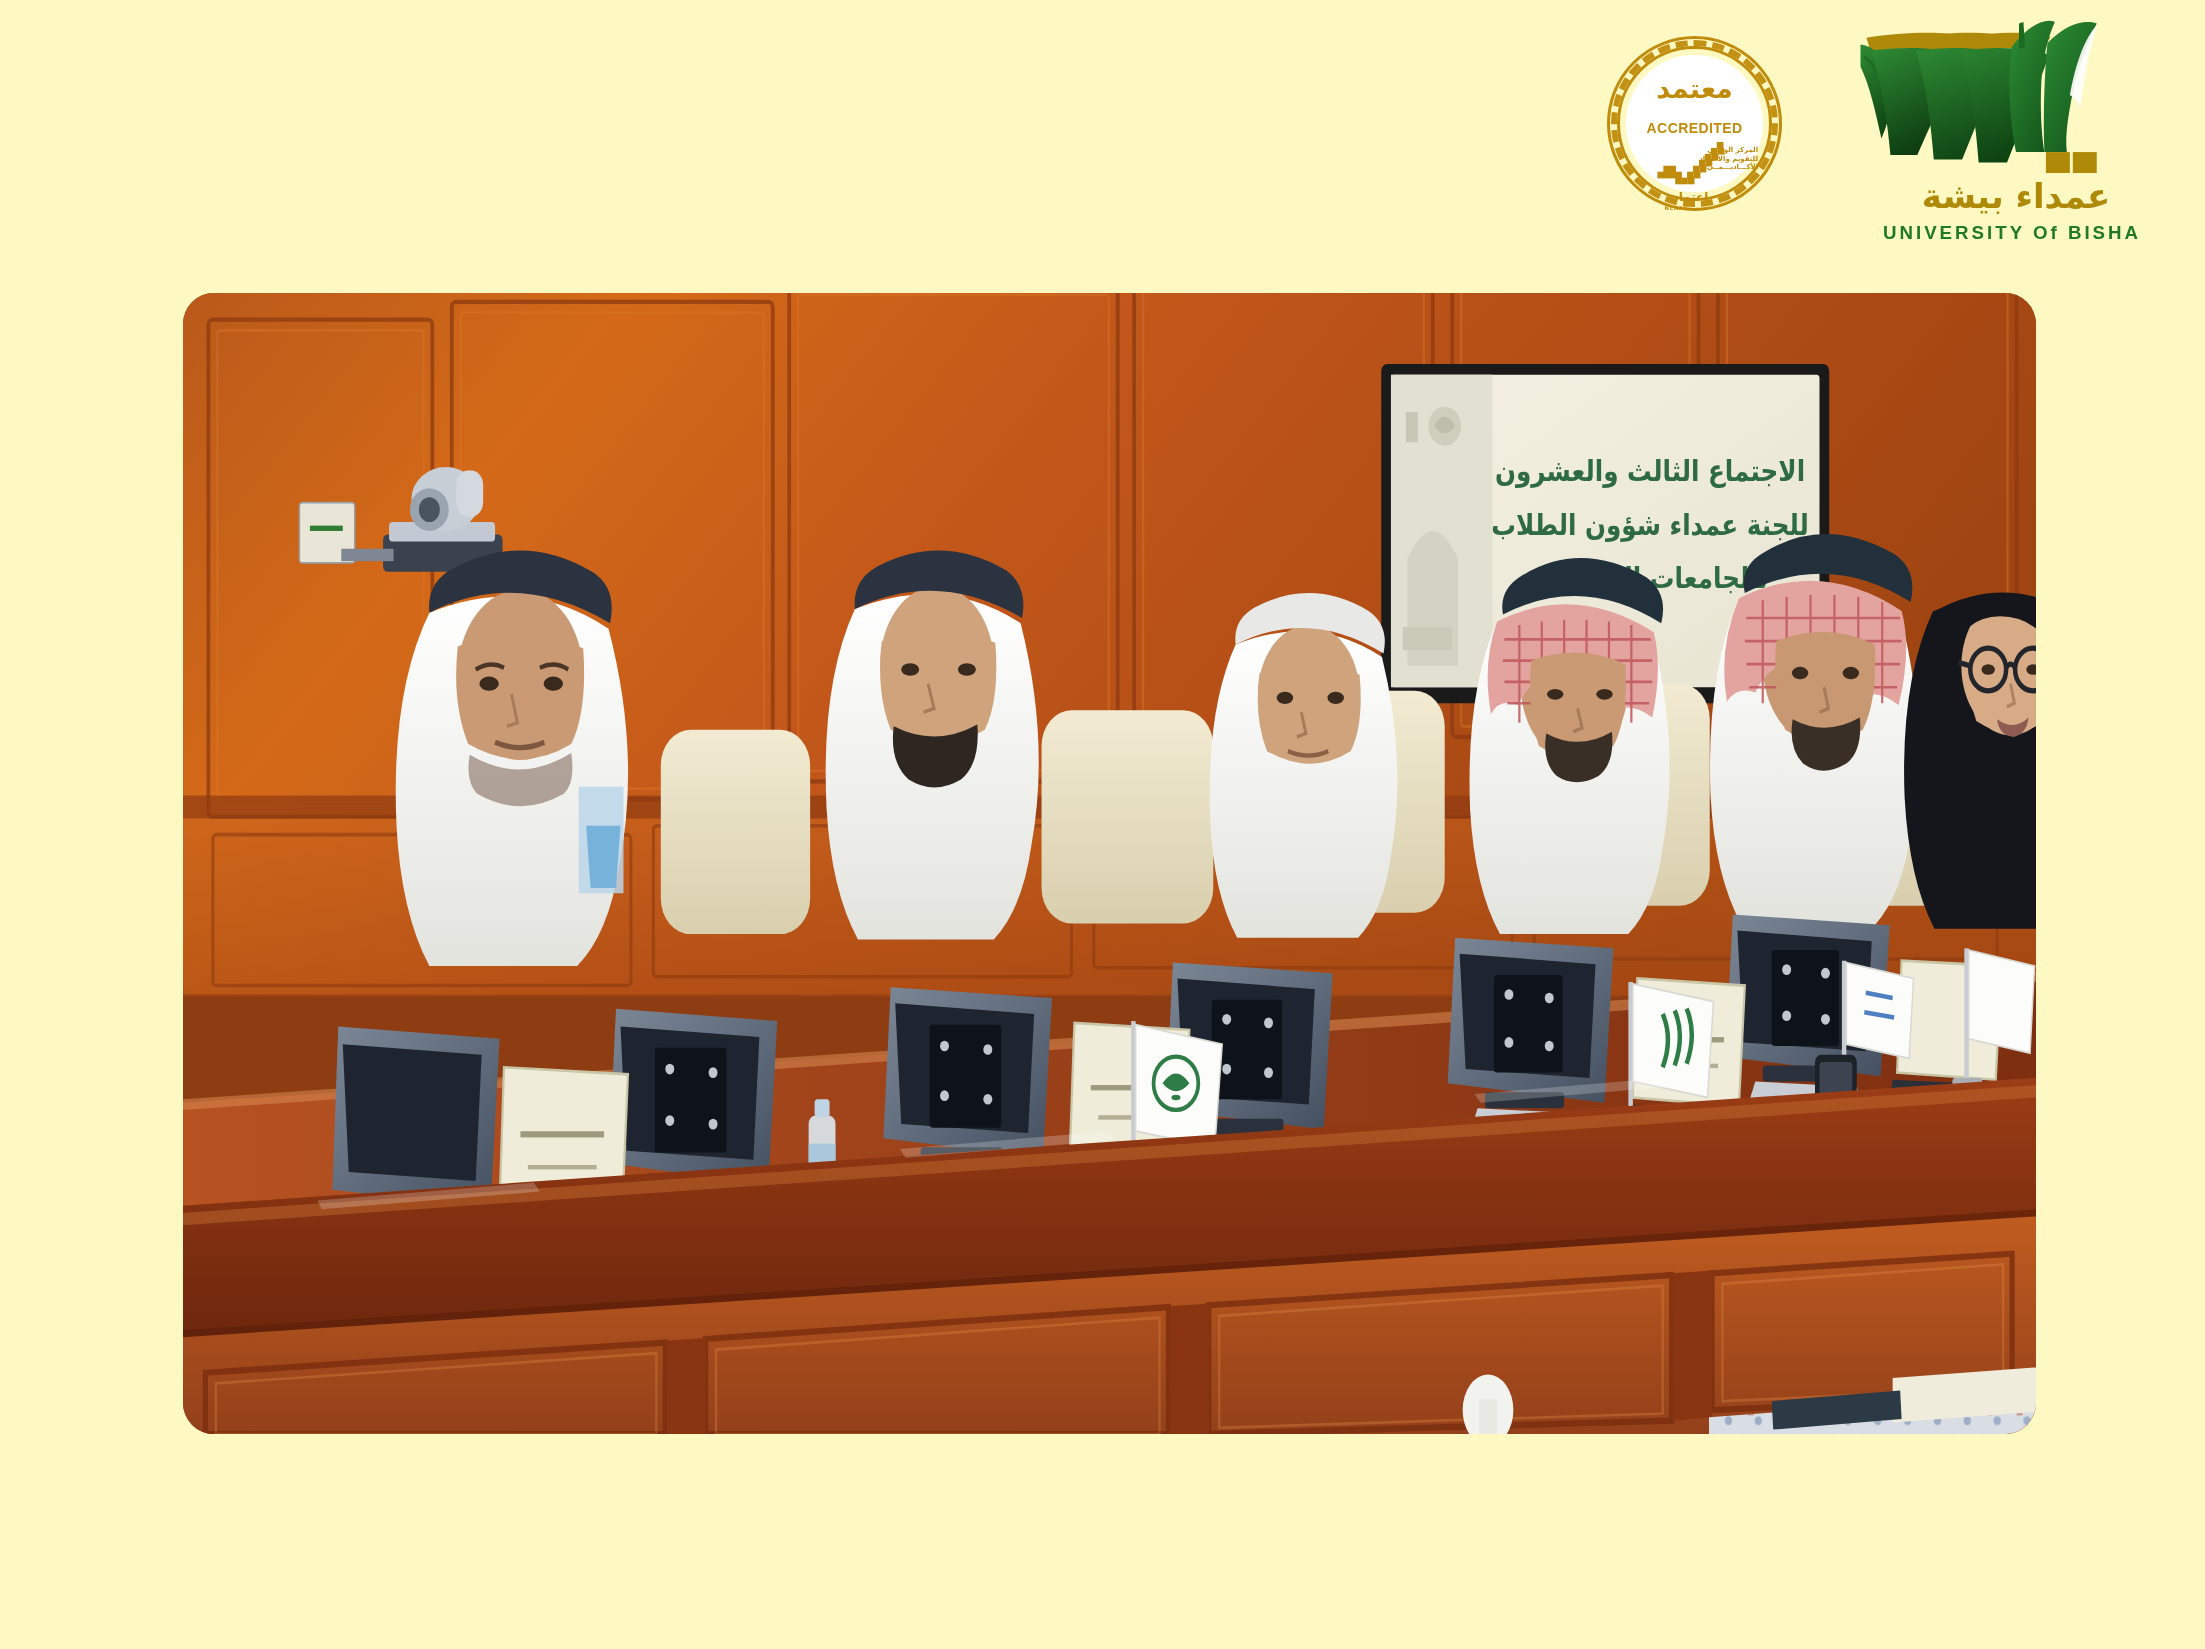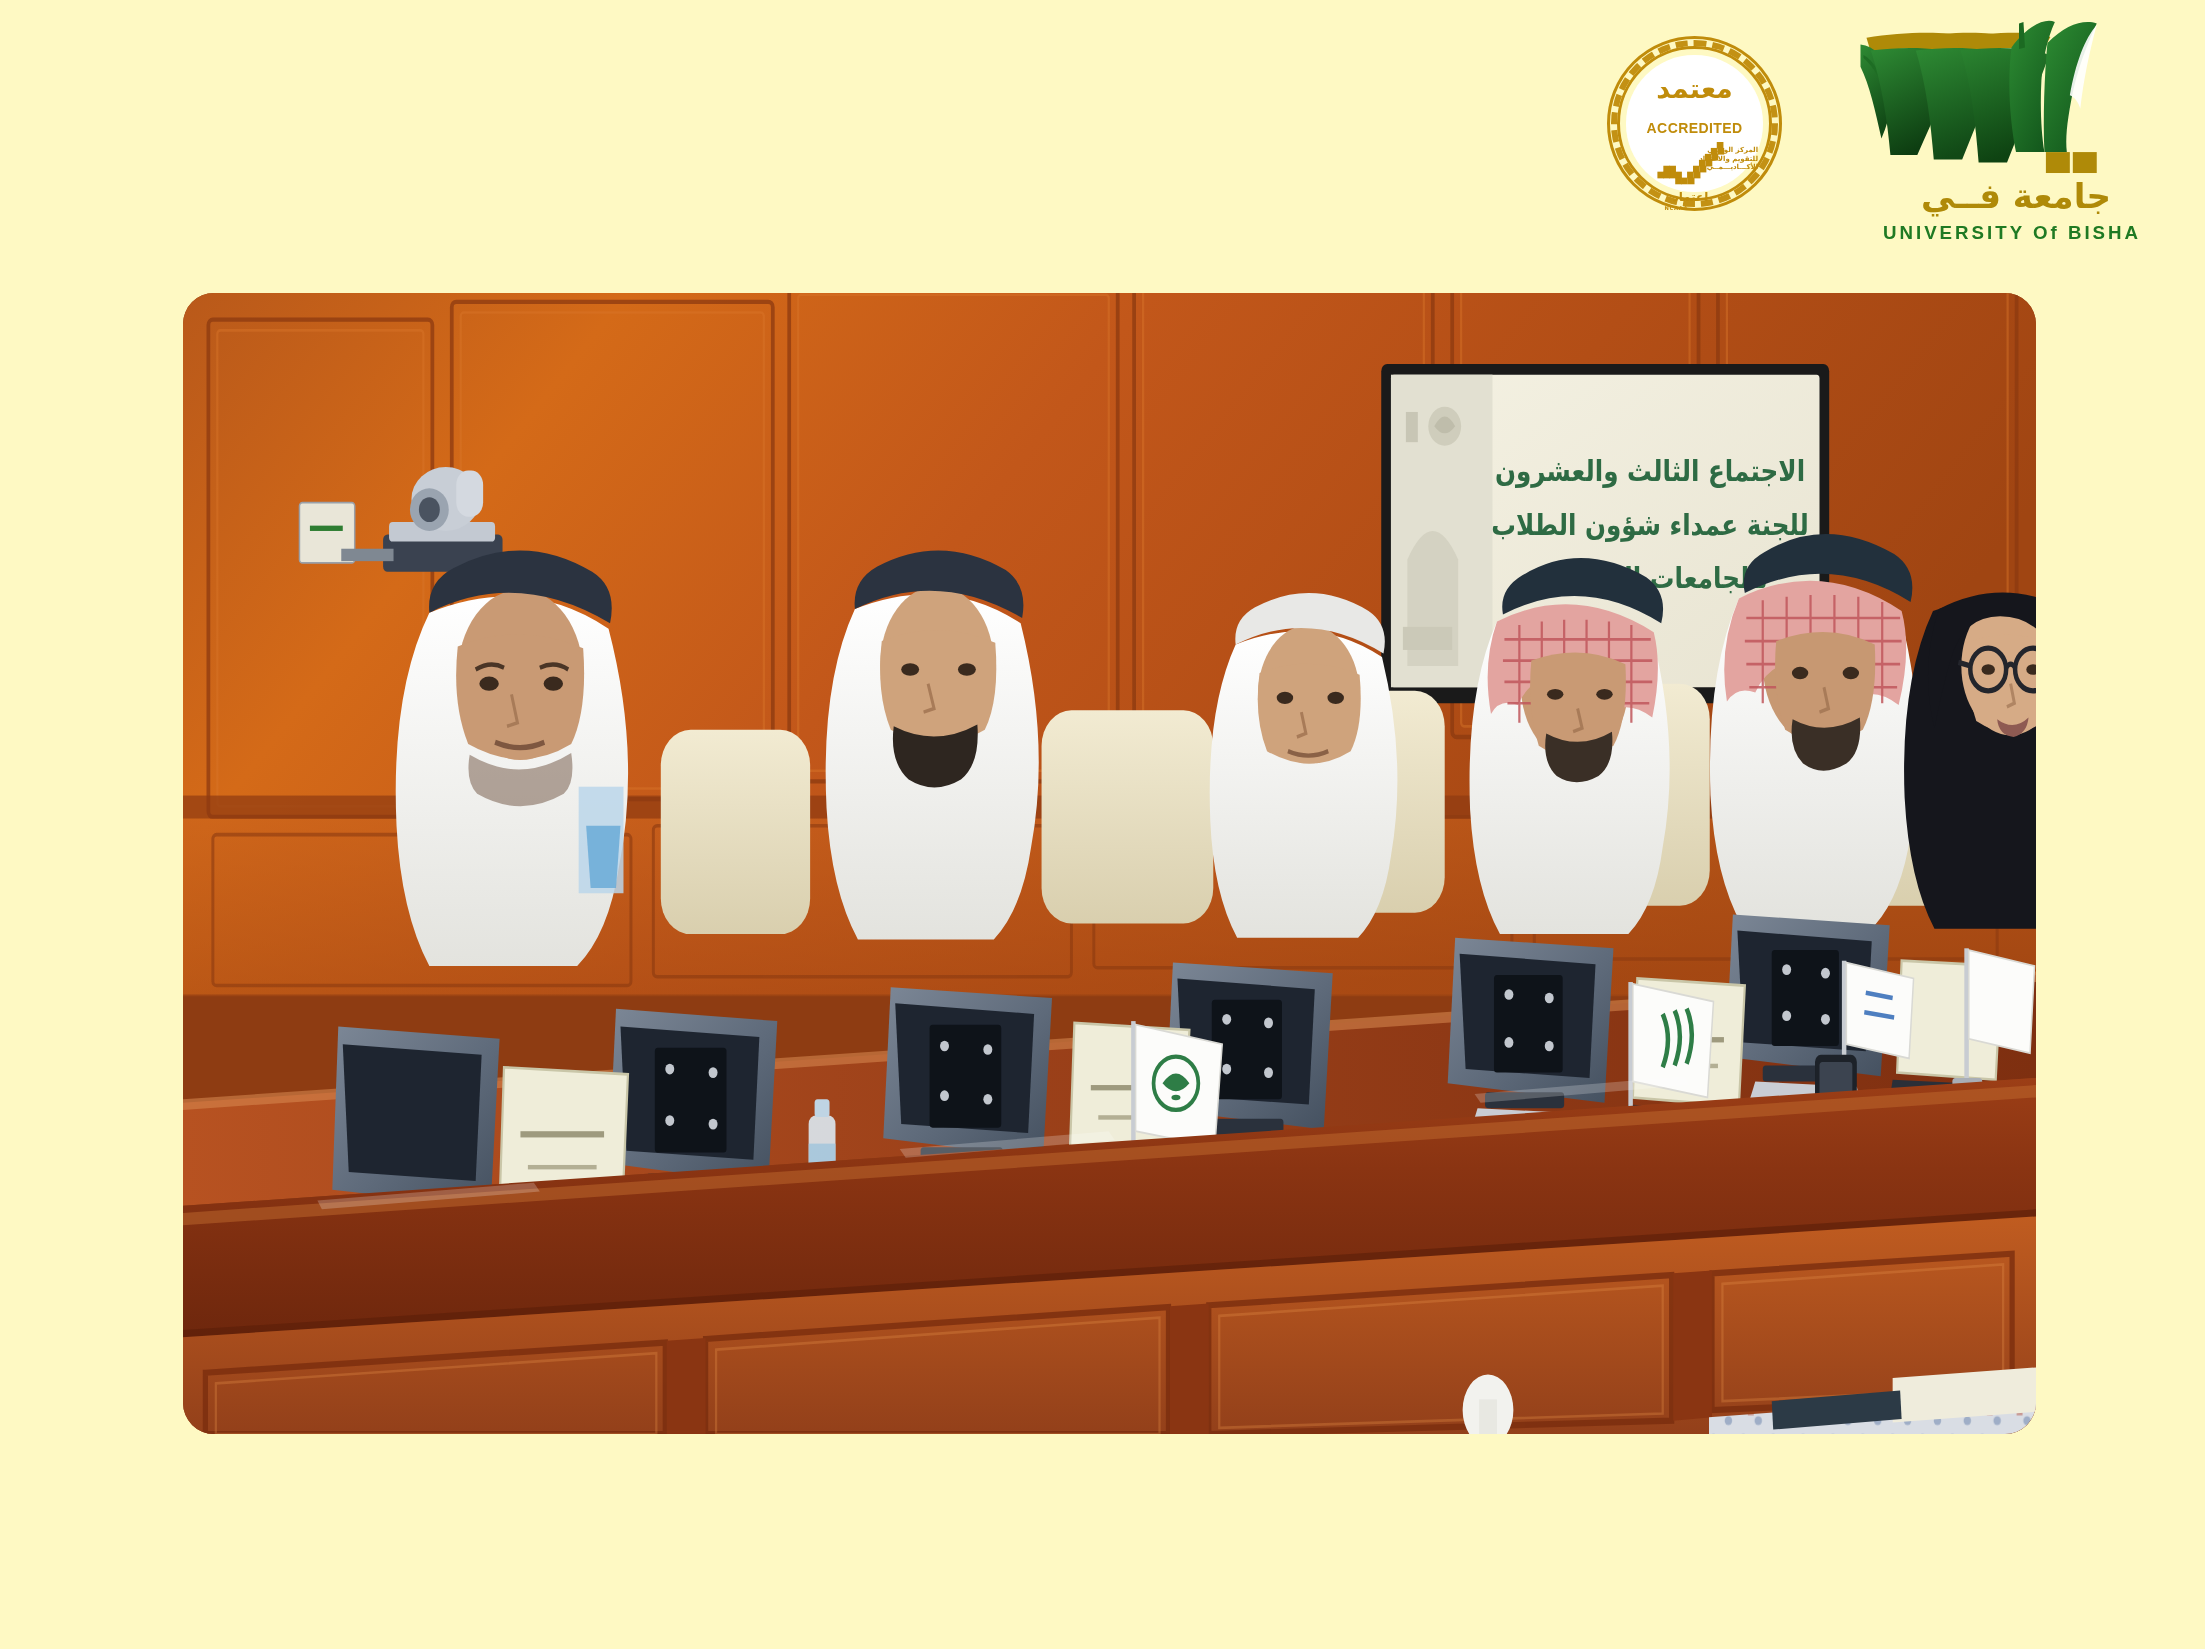--- a/index.html
+++ b/index.html
@@ -186,21 +186,21 @@
         <path d="M136 50 C182 44 232 46 254 56 C240 98 220 144 198 200 L160 200 C156 148 150 96 136 50 Z" fill="url(#lg3)"></path>
 
         <path d="M204 46 C224 18 248 6 262 12 C252 34 246 60 244 90 C242 128 244 162 248 186 L210 186 C202 146 198 92 204 46 Z" fill="url(#lg4)"></path>
         <path d="M214 14 L220 12 L222 46 L214 48 Z" fill="#1C6A22"></path>
         <path d="M252 40 C276 16 300 8 318 14 C306 40 292 74 284 116 C278 148 276 168 278 186 L248 186 C246 140 248 84 252 40 Z" fill="url(#lg4)"></path>
         <path d="M282 110 C290 66 302 34 318 16 C308 52 300 92 296 128 C294 120 288 112 282 110 Z" fill="#fff" opacity=".9"></path>
 
         <rect x="250" y="186" width="32" height="28" fill="#AF8A08"></rect>
         <rect x="286" y="186" width="32" height="28" fill="#AF8A08"></rect>
       </svg>
-      <div class="ub-name-ar">جامعة فــي</div>
+      <div class="ub-name-ar">عمداء بيشة</div>
       <div class="ub-name-en">UNIVERSITY Of BISHA</div>
     </div>
   </div>
 
   <div class="photo">
     <svg viewBox="0 0 2482 1285" preserveAspectRatio="none" xmlns="http://www.w3.org/2000/svg">
       <defs>
         <linearGradient id="wallG" x1="0" y1="0" x2="1" y2="0.3">
           <stop offset="0%" stop-color="#B9591A"></stop>
           <stop offset="22%" stop-color="#D46A18"></stop>

